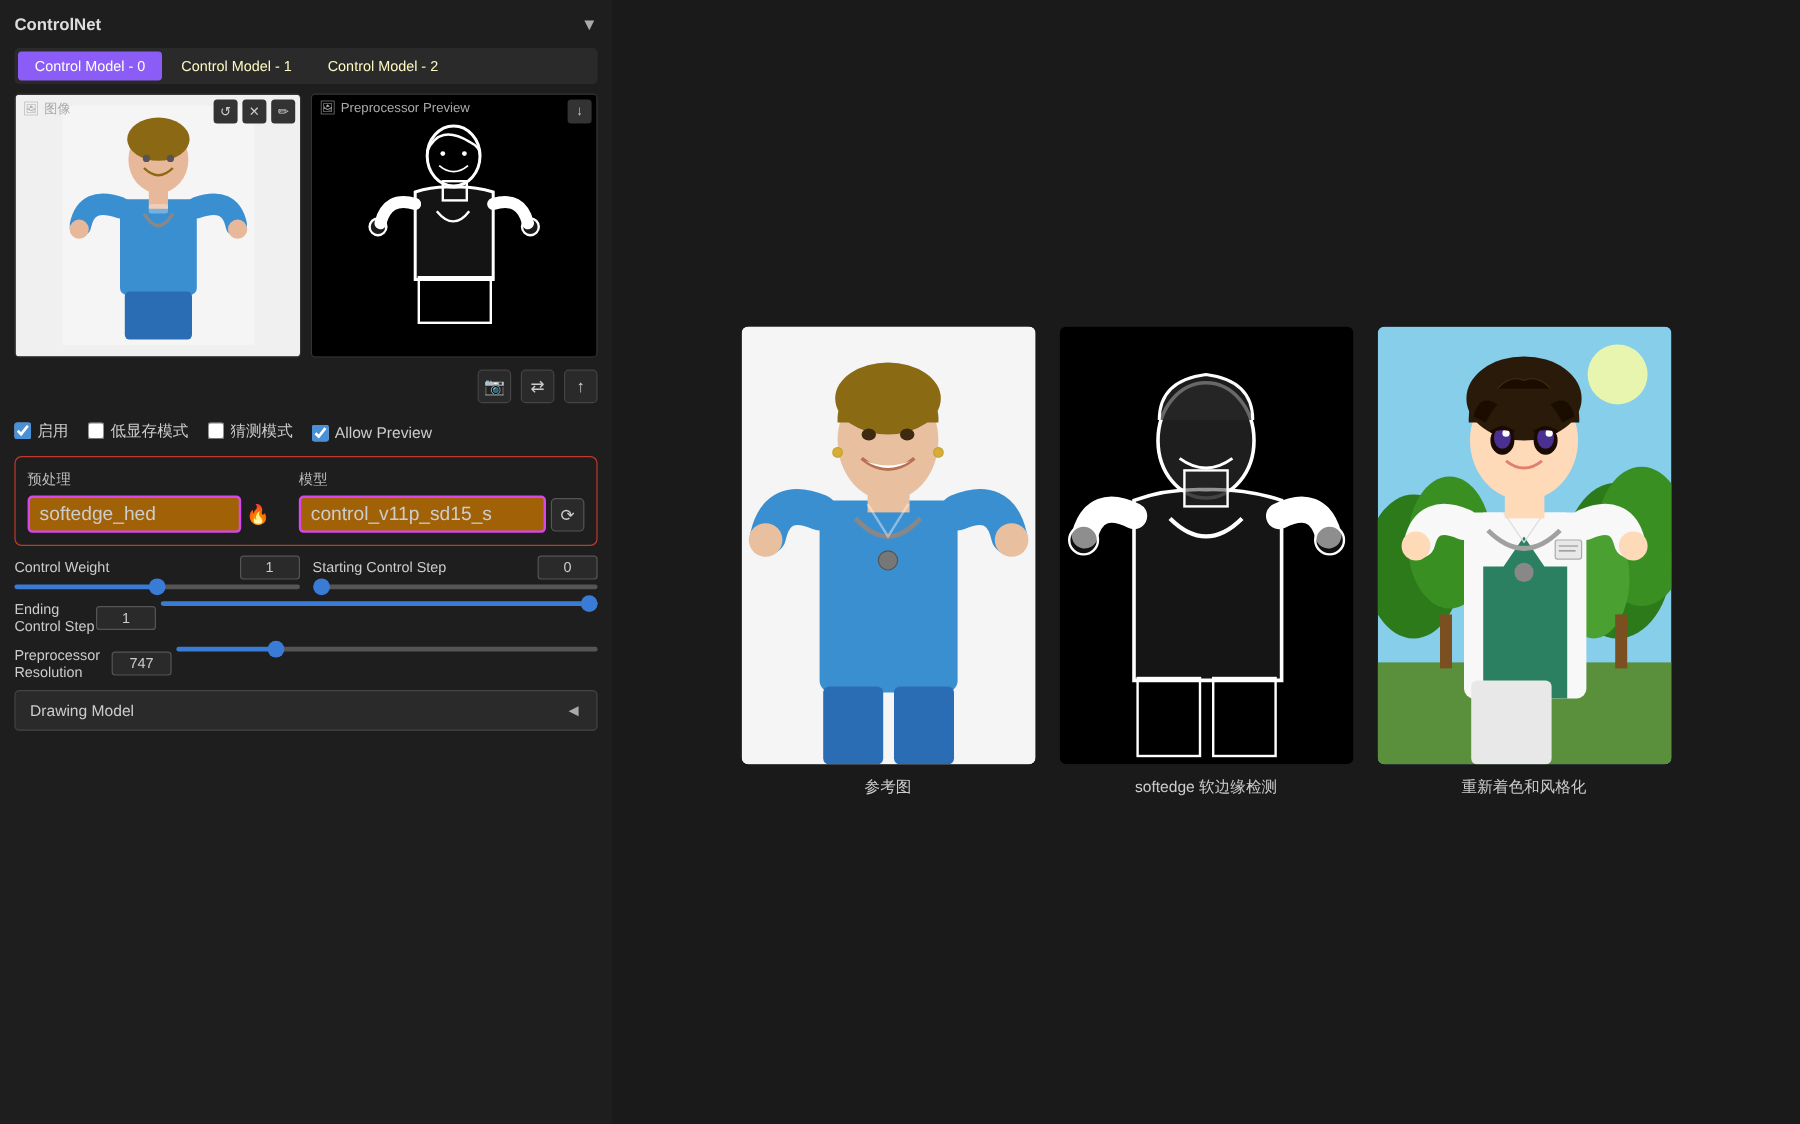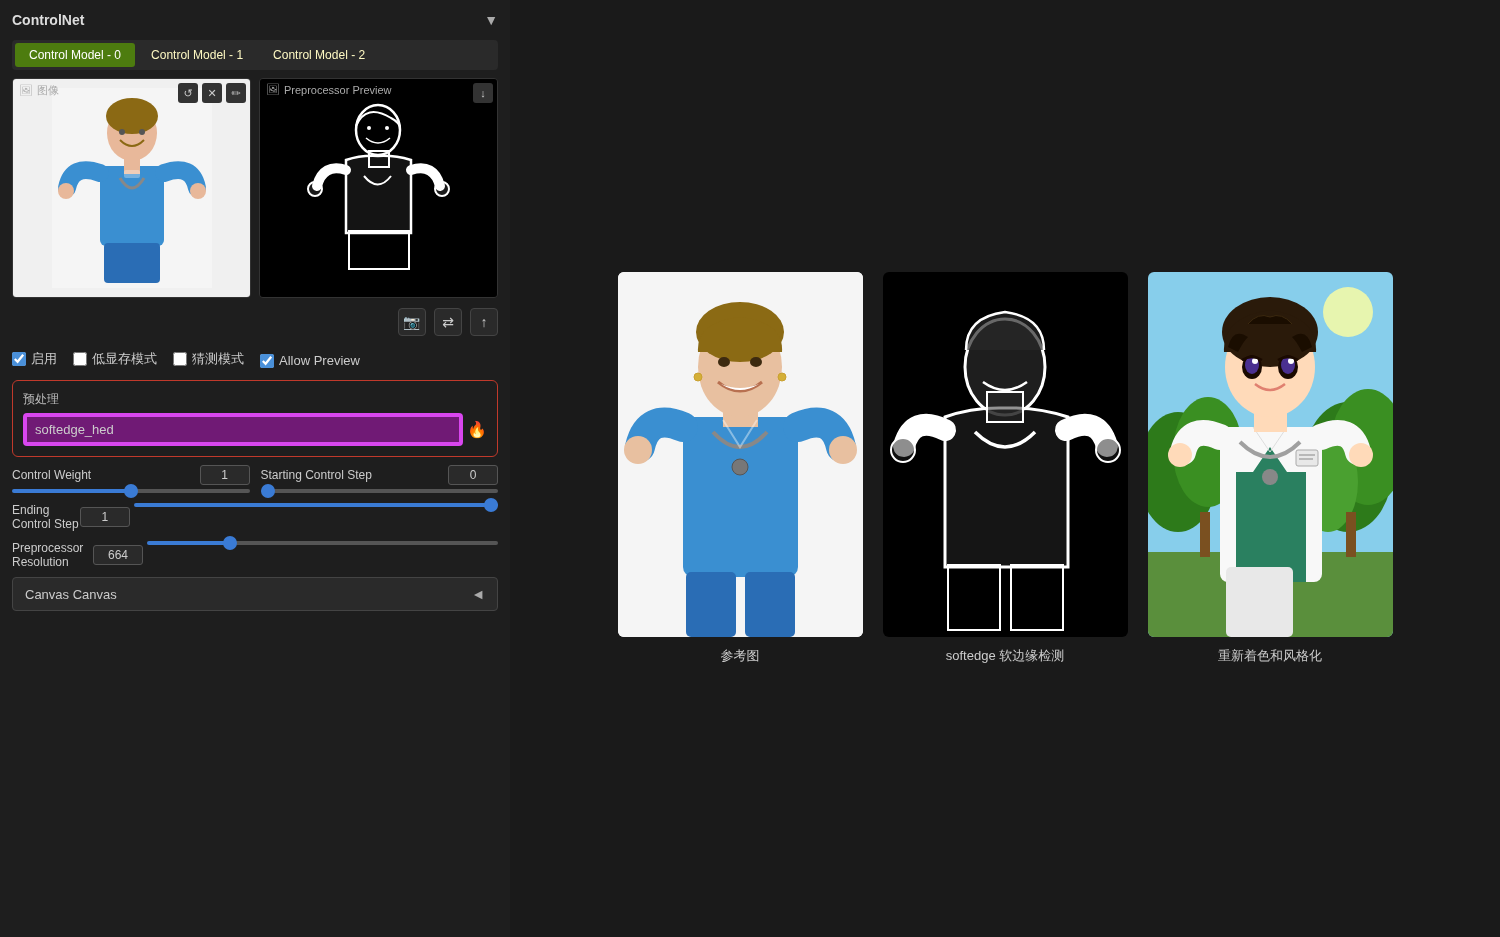--- a/index.html
+++ b/index.html
@@ -62,21 +62,21 @@
     .tab {
       padding: 5px 14px;
       border-radius: 3px;
       cursor: pointer;
       color: #fef9c3;
       font-size: 12px;
       white-space: nowrap;
     }
 
     .tab.active {
-      background: #4d7c0f;
+      background: #8b5cf6;
       color: #fff;
     }
 
     
     .images-row {
       display: flex;
       gap: 8px;
       height: 220px;
     }
 
@@ -199,26 +199,26 @@
     }
 
     .model-select-row {
       display: flex;
       align-items: center;
       gap: 4px;
     }
 
     .model-select {
       flex: 1;
-      background: #701a75;
-      border: 4px solid #d946ef;
+      background: #a16207;
+      border: 2px solid #d946ef;
       border-radius: 4px;
       color: #ccc;
       padding: 5px 8px;
-      font-size: 13px;
+      font-size: 16px;
       appearance: none;
       cursor: pointer;
     }
 
     .fire-icon {
       color: #e74c3c;
       font-size: 16px;
     }
 
     .refresh-btn {
@@ -568,20 +568,31 @@
           <div class="model-select-row">
             <select class="model-select">
               <option>softedge_hed</option>
               <option>none</option>
               <option>canny</option>
               <option>depth</option>
             </select>
             <span class="fire-icon">🔥</span>
           </div>
         </div>
+        <div class="model-col">
+          <span class="model-col-label">模型</span>
+          <div class="model-select-row">
+            <select class="model-select">
+              <option>control_v11p_sd15_s</option>
+              <option>control_v11p_sd15_canny</option>
+              <option>control_v11p_sd15_depth</option>
+            </select>
+            <button class="refresh-btn">⟳</button>
+          </div>
+        </div>
       </div>
     </div>
 
     <div class="sliders-section">
 
       <div class="slider-two-col">
         <div class="slider-col">
           <div class="slider-header">
             <span class="slider-label">Control Weight</span>
             <span class="slider-value">1</span>
@@ -601,29 +612,29 @@
         <div class="slider-header">
           <span class="slider-label">Ending Control Step</span>
           <span class="slider-value">1</span>
         </div>
         <input type="range" min="0" max="1" value="1" step="0.01" style="--val: 100%; background: linear-gradient(to right, rgb(58, 123, 213) 100%, rgb(85, 85, 85) 100%);">
       </div>
 
       <div class="slider-row">
         <div class="slider-header">
           <span class="slider-label">Preprocessor Resolution</span>
-          <span class="slider-value">664</span>
+          <span class="slider-value">747</span>
         </div>
         <input type="range" min="64" max="2048" value="512" step="64" style="--val: 22.58064516129032%; background: linear-gradient(to right, rgb(58, 123, 213) 22.5806%, rgb(85, 85, 85) 22.5806%);">
       </div>
     </div>
 
 
     <div class="drawing-canvas-row">
-      <span class="drawing-canvas-label">Canvas Canvas</span>
+      <span class="drawing-canvas-label">Drawing Model</span>
       <span class="drawing-canvas-arrow">◄</span>
     </div>
 
   </div>
 
   <div class="right-panel">
     <div class="output-images-grid">
 
       <div class="output-image-col">
         <div class="output-image-box">

